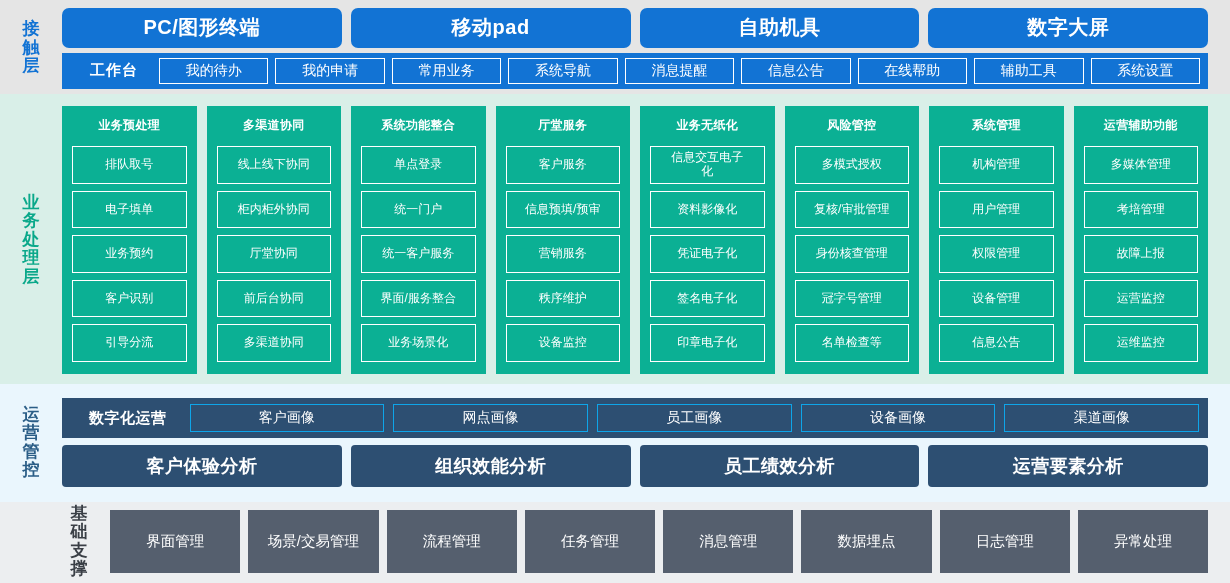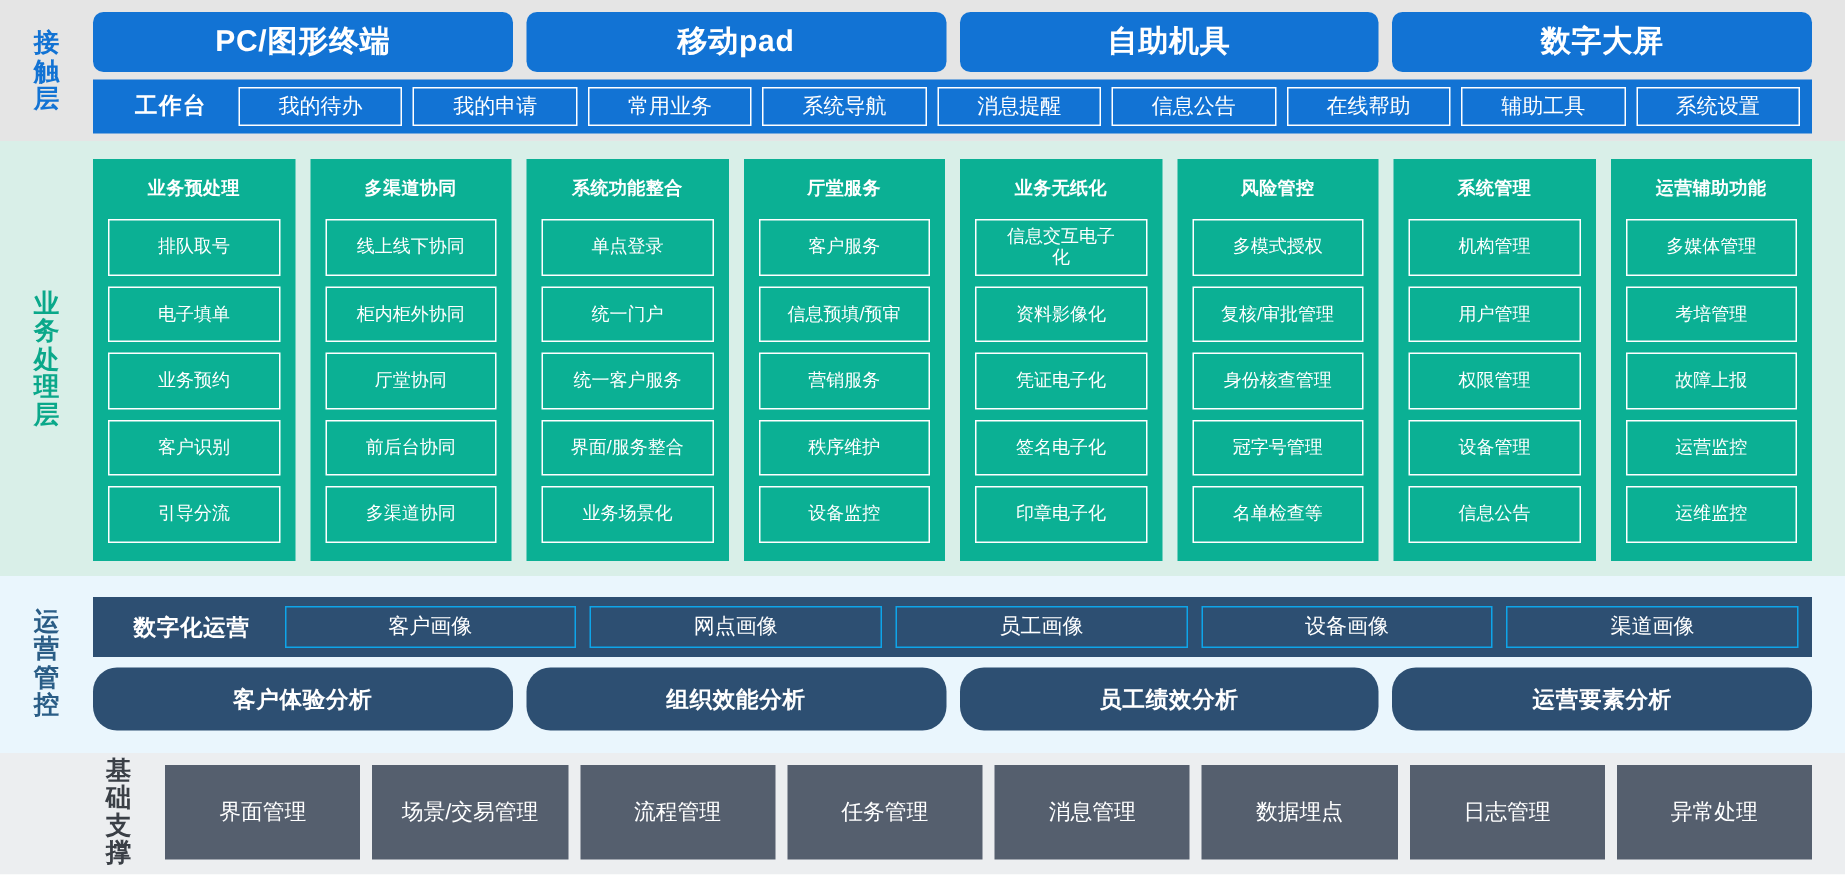--- a/index.html
+++ b/index.html
@@ -197,23 +197,23 @@
     white-space: nowrap;
   }
   .ops-analysis-row {
     display: flex;
     gap: 9px;
     height: 42px;
   }
   .ops-analysis-box {
     flex: 1 1 0;
     background: #2d4f72;
-    border-radius: 16px;
-    color: #ffffff;
-    font-size: 15px;
+    border-radius: 4px;
+    color: #ffffff;
+    font-size: 18px;
     font-weight: bold;
     display: flex;
     align-items: center;
     justify-content: center;
     letter-spacing: 0.5px;
   }
 
   
   #layer-foundation {
     background: #eceef0;

